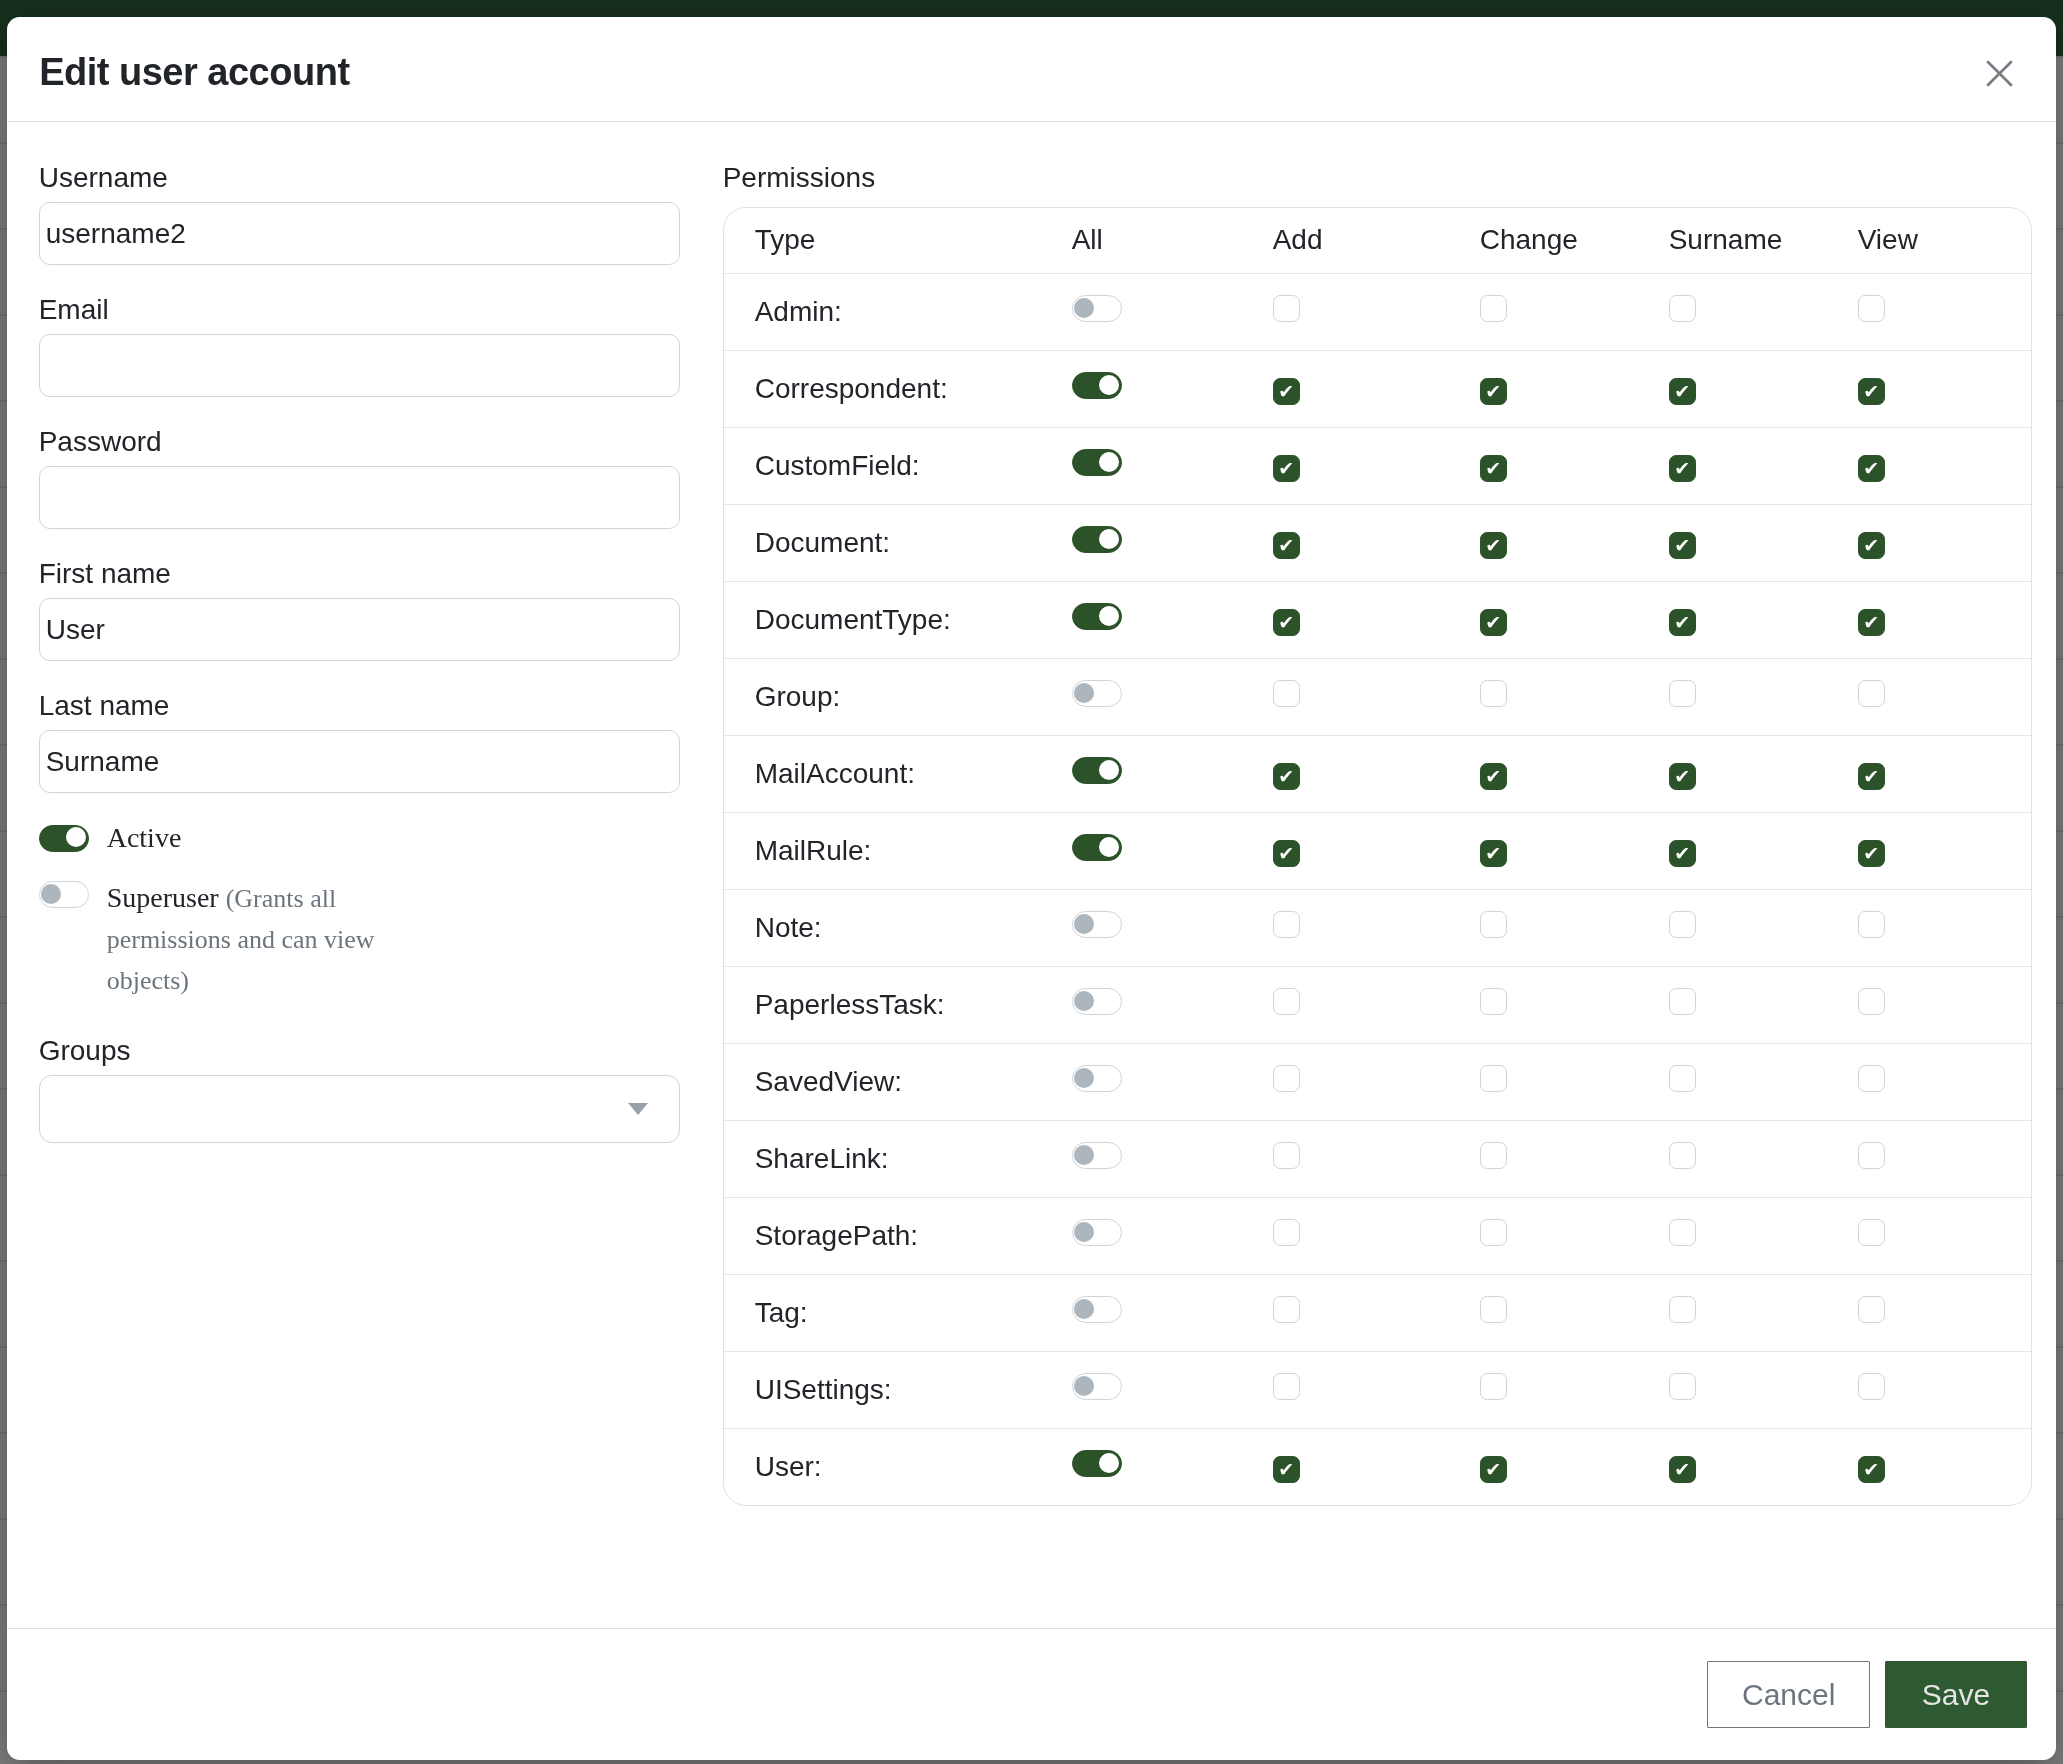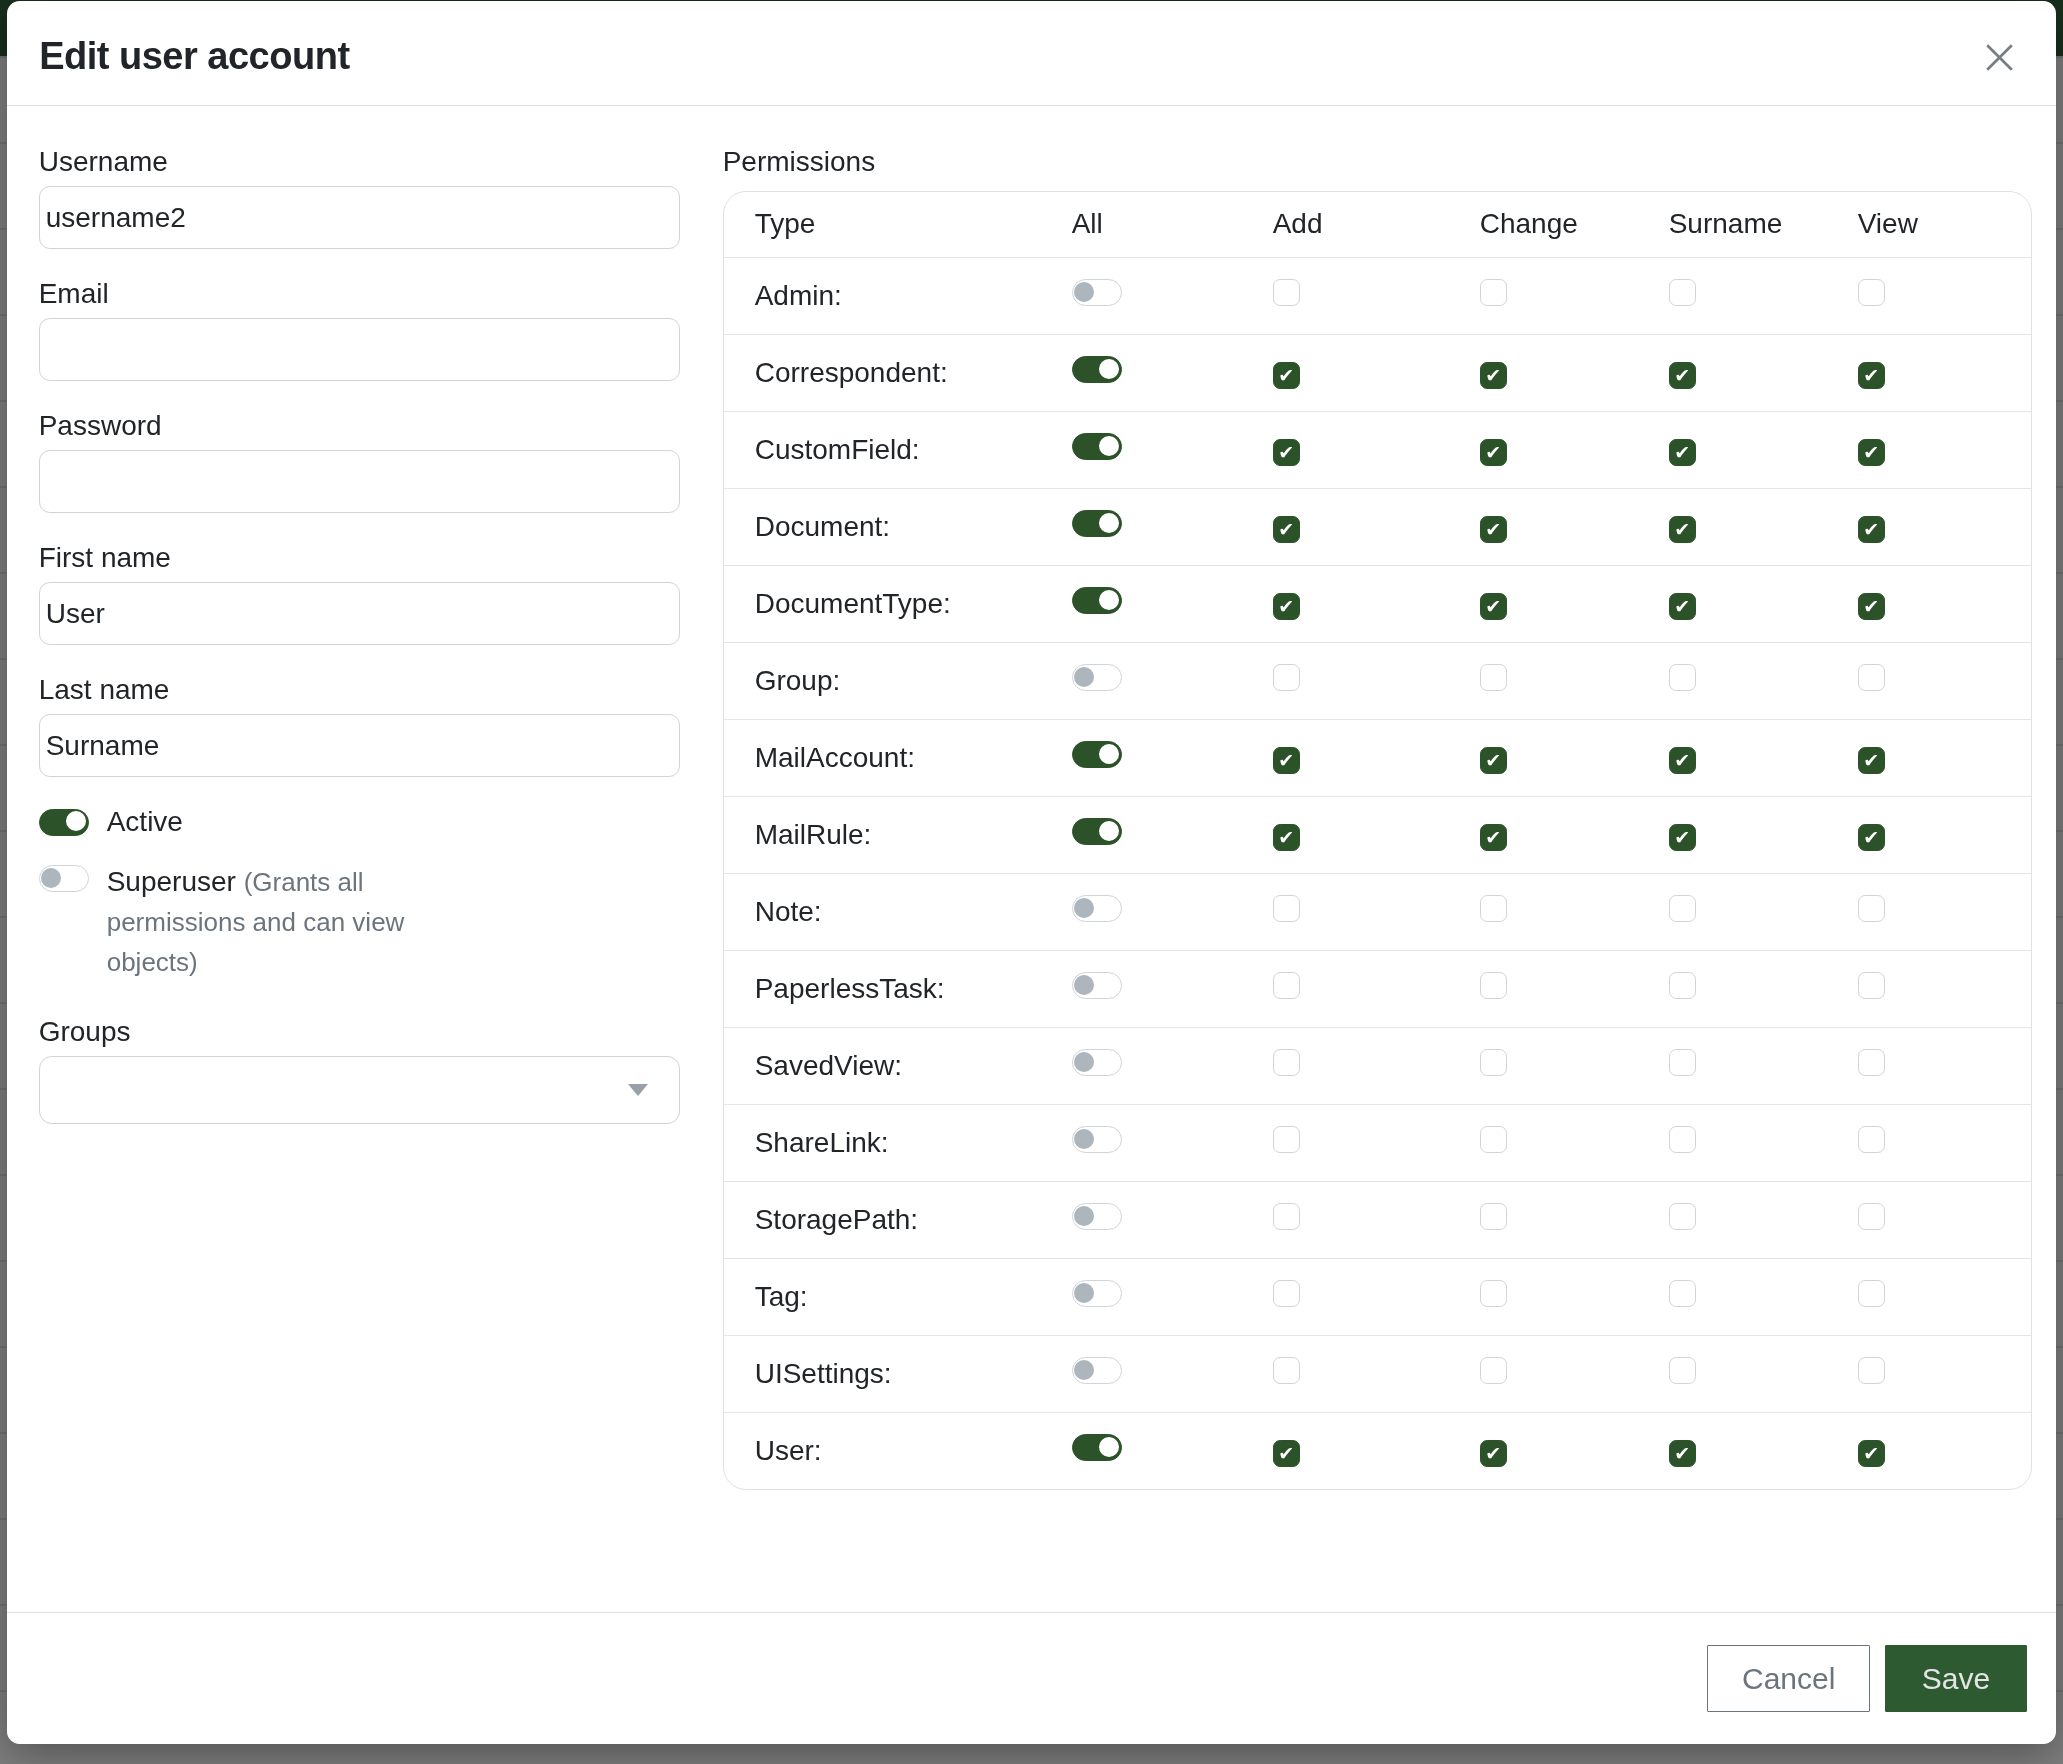--- a/index.html
+++ b/index.html
@@ -17,21 +17,21 @@
     position: absolute; left: 0; right: 0; top: 56px; bottom: 0;
     background: repeating-linear-gradient(180deg,
       rgba(0,0,0,0.10) 0 1.8px, rgba(0,0,0,0) 1.8px 86px);
   }
   .navbar-strip {
     position: absolute; top: 0; left: 0; right: 0; height: 56px;
     background: #17301d;
   }
   
   .modal {
-    position: absolute; left: 7.2px; top: 1px;
+    position: absolute; left: 7.2px; top: 17px;
     width: 2049px; height: 1743px;
     background: #ffffff; border-radius: 12.6px;
     box-shadow: 0 10.8px 43px rgba(0,0,0,0.35);
     display: flex; flex-direction: column;
   }
   .modal-header {
     flex: 0 0 auto;
     padding: 23.4px 31px 27px 32px;
     border-bottom: 1.8px solid #dee2e6;
     display: flex; align-items: flex-start; justify-content: space-between;
@@ -51,21 +51,21 @@
   .form-col { flex: 0 0 641px; width: 641px; }
   .form-group { margin-bottom: 29px; }
   .form-label { display: block; font-size: 28px; line-height: 32px; margin-bottom: 8px; color: #212529; }
   .text-input {
     width: 100%; height: 63px;
     border: 1.8px solid #ced4da; border-radius: 10.8px;
     font-family: "Liberation Sans", sans-serif;
     font-size: 28px; color: #212529; padding: 0 6px;
     background: #fff; outline: none;
   }
-  .switch-row { display: flex; align-items: center; gap: 18px; }
+  .switch-row { display: flex; align-items: center; gap: 18px; font-family: Liberation Serif, serif; }
   .switch-row.active-row { margin: 16px 0 23.4px; }
   .switch-row.superuser-row { align-items: flex-start; margin-bottom: 34px; }
   .switch-row .row-label { font-size: 28px; line-height: 32px; }
   .superuser-text { width: 342px; font-size: 28px; line-height: 40px; }
   .hint-text { color: #6c757d; font-size: 26px; }
   
   .switch {
     flex: 0 0 auto;
     width: 50px; height: 27px; border-radius: 13.5px;
     position: relative; cursor: pointer; display: inline-block;

